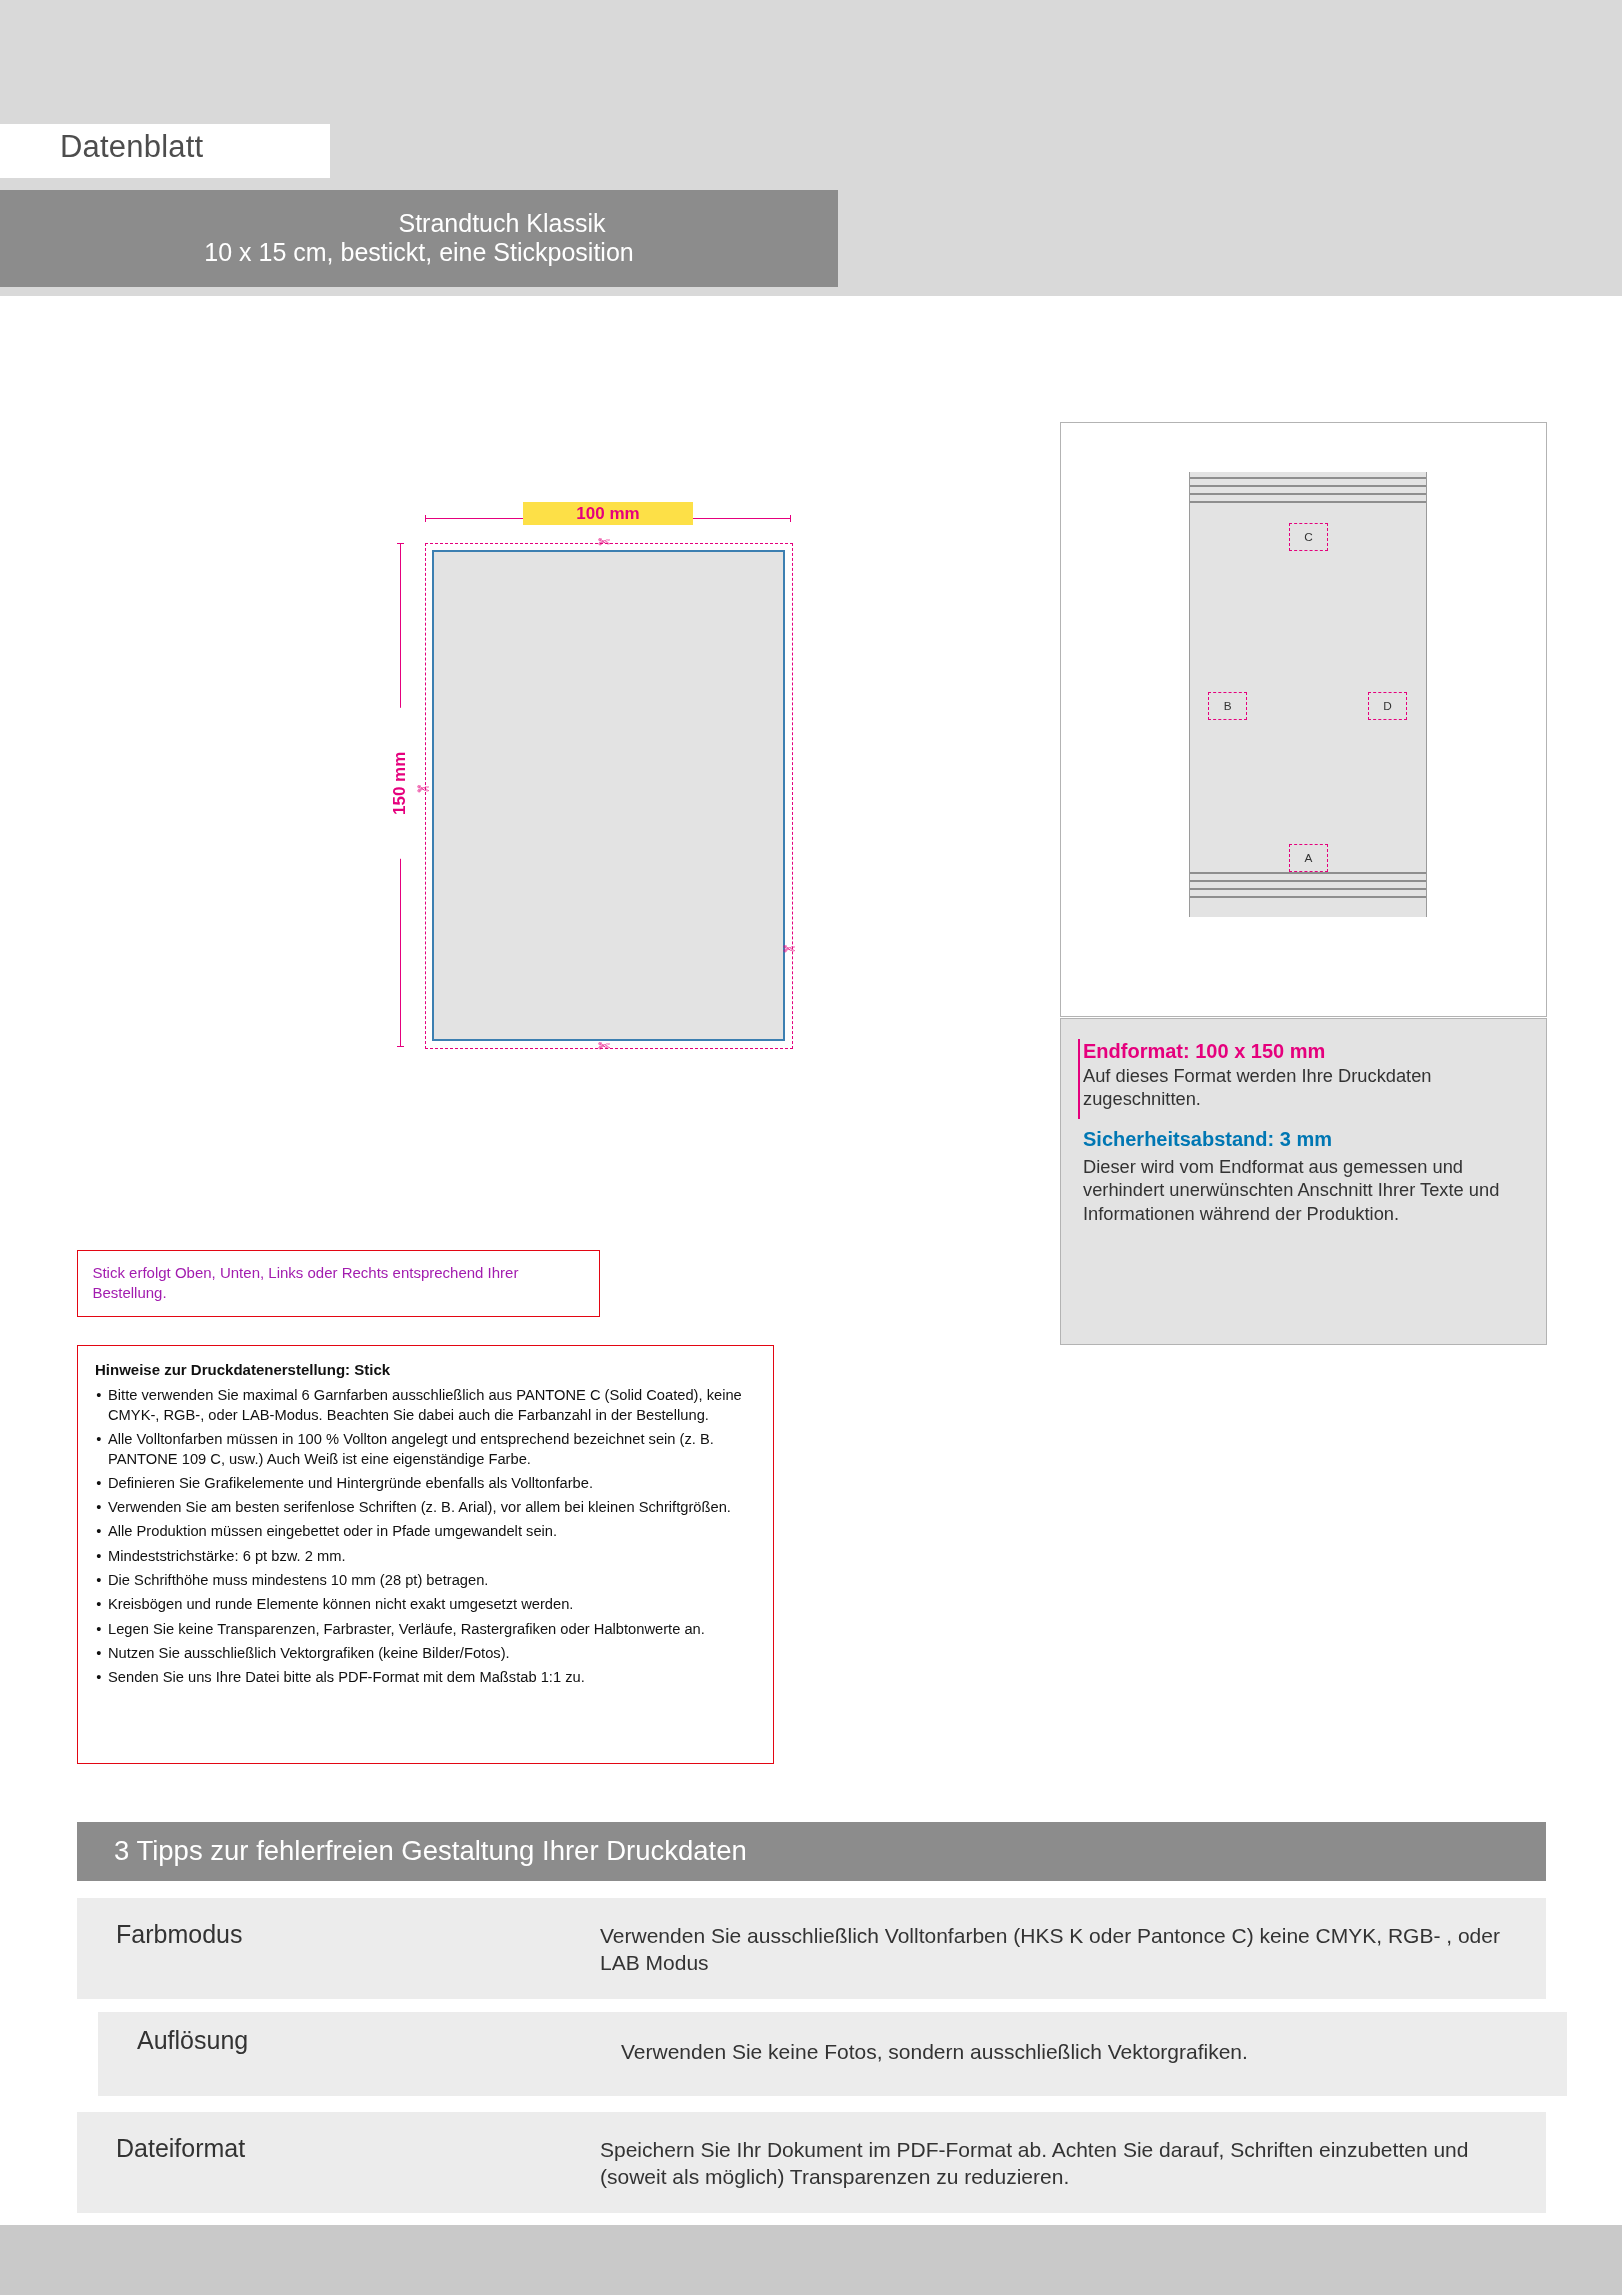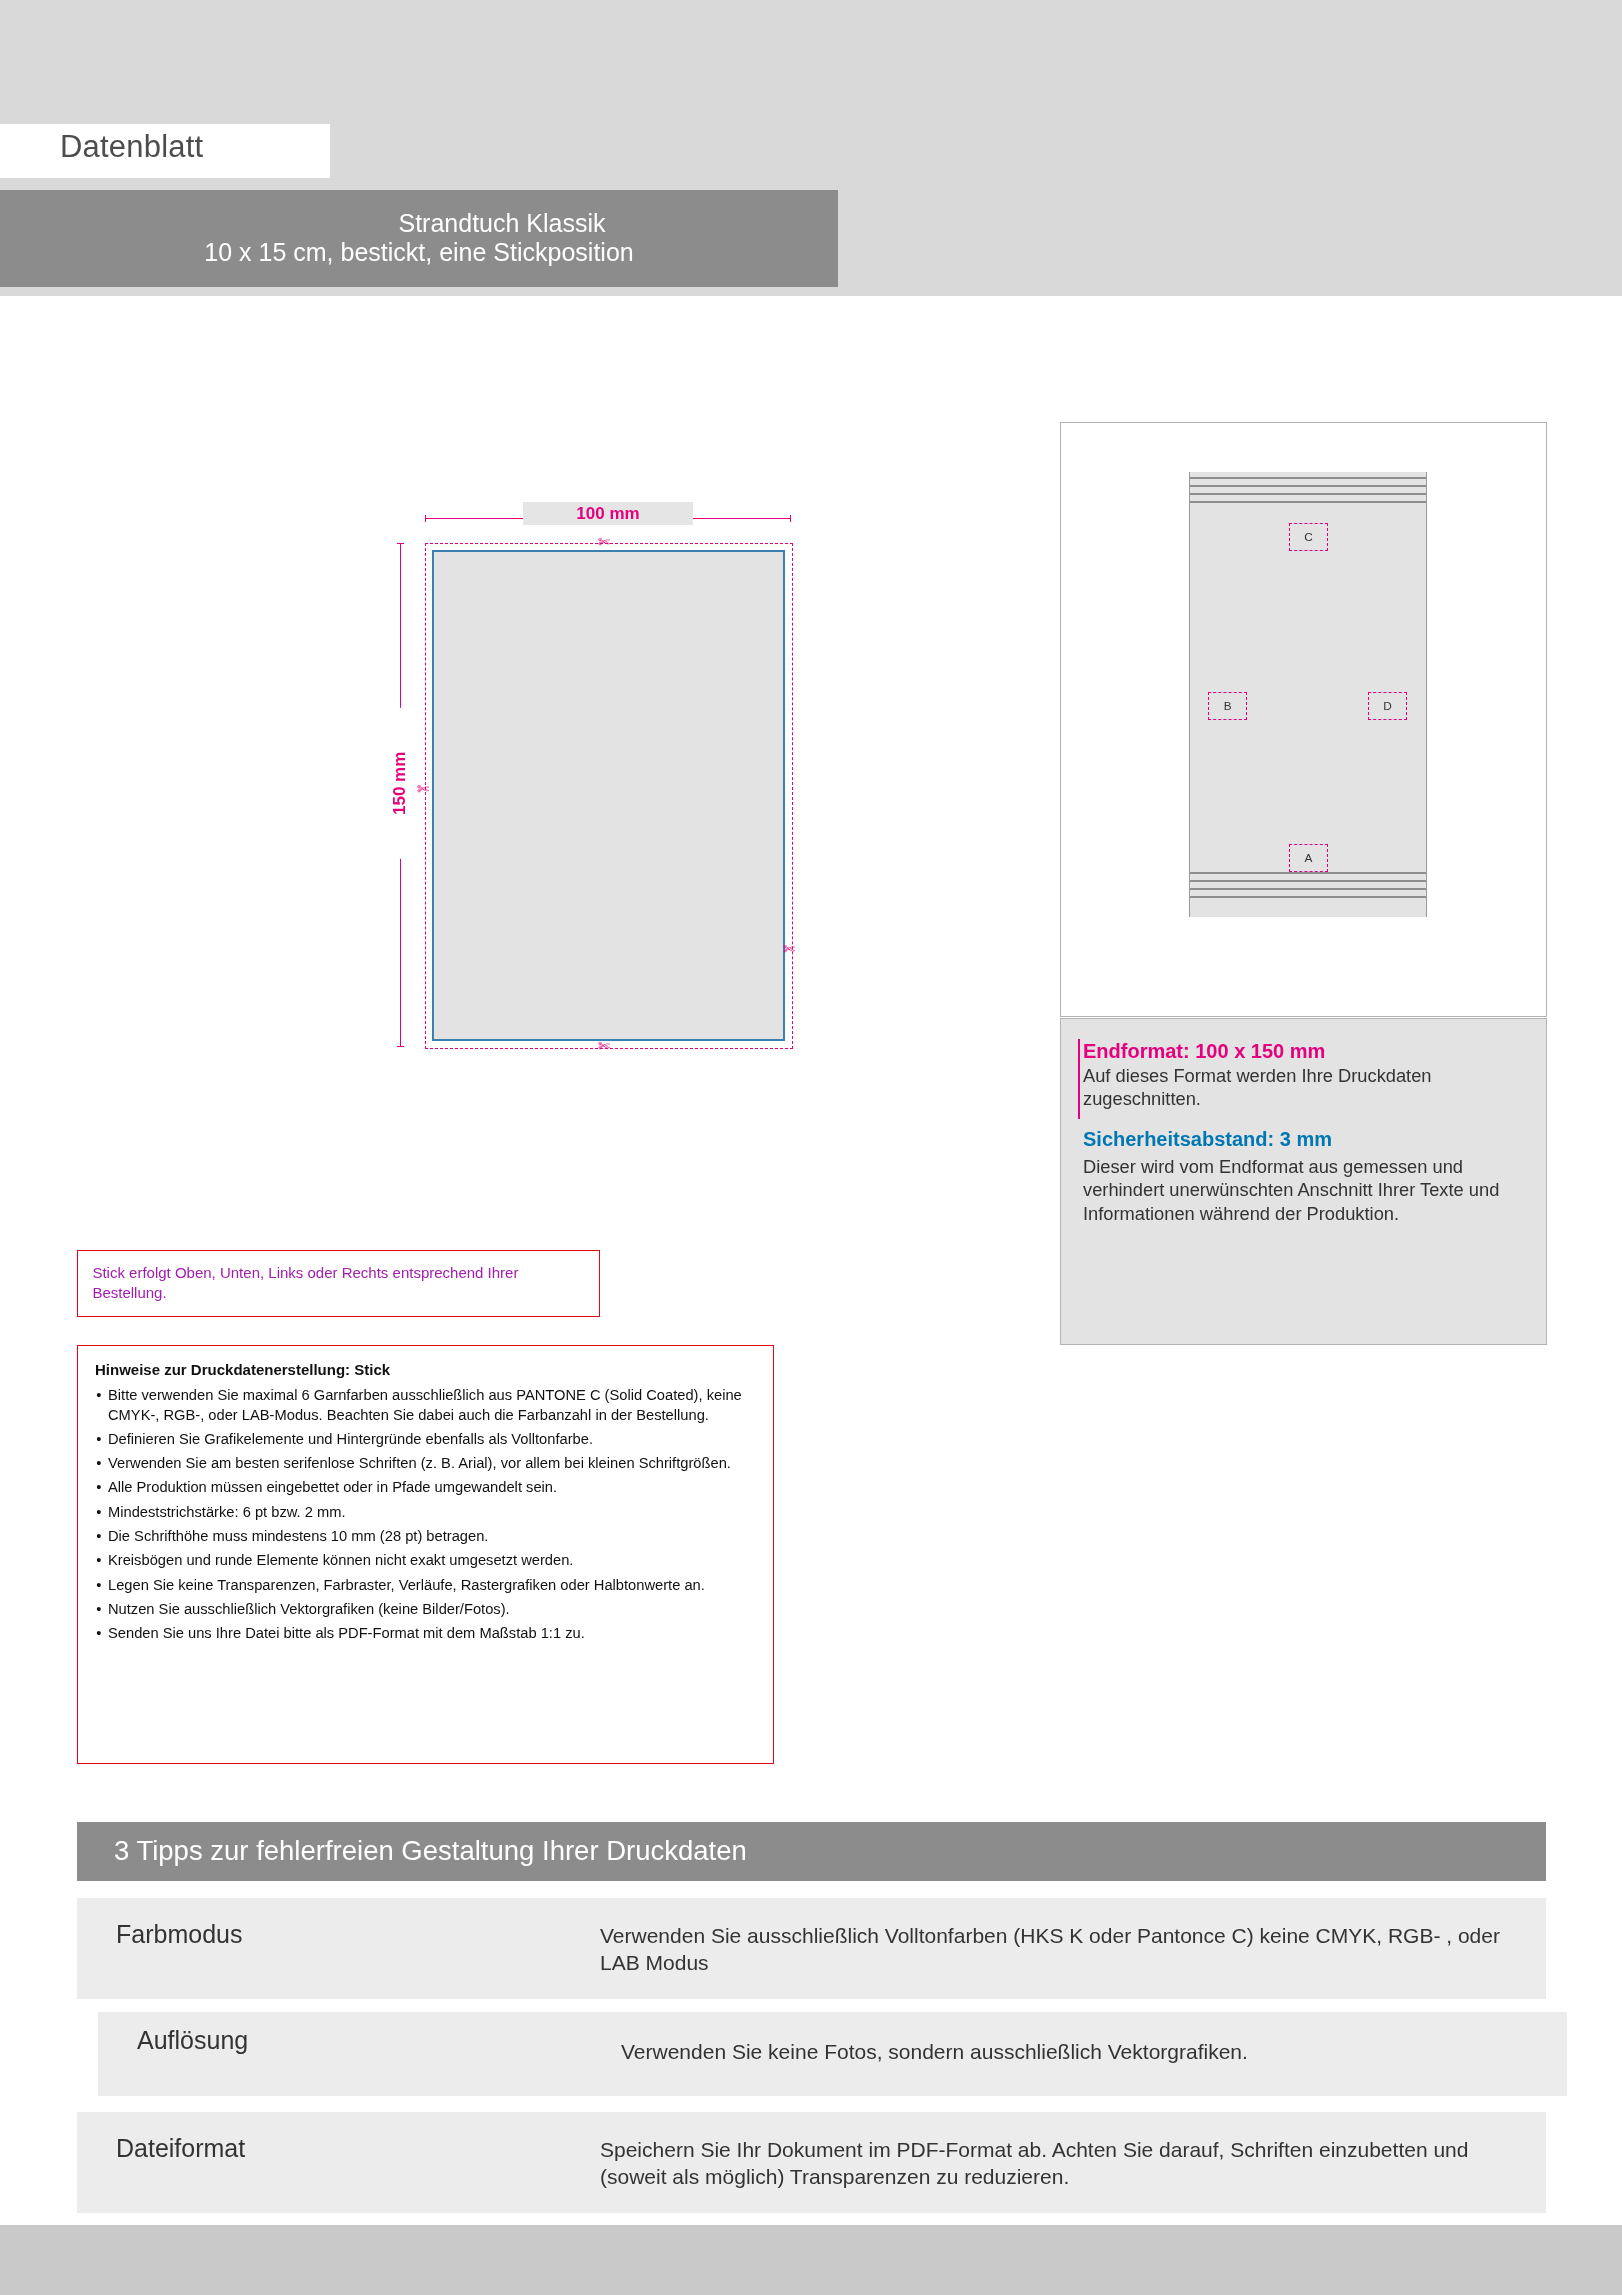--- a/index.html
+++ b/index.html
@@ -101,21 +101,21 @@
   .dim-top-line::before { left: 0; }
   .dim-top-line::after { right: 0; }
   .dim-top-label {
     position: absolute;
     left: 157px; top: 18.3px;
     width: 170px;
     text-align: center;
     font-size: 17px;
     font-weight: bold;
     color: #e5007d;
-    background: #e5e5e5;
+    background: #fde047;
     padding: 1.3px 0;
   }
   .dim-left-line {
     position: absolute;
     left: 34px; top: 59px;
     width: 0.7px;
     height: 504px;
     background: #e5007d;
   }
   .dim-left-line::before, .dim-left-line::after {
@@ -377,20 +377,21 @@
 </div>
 
 <div class="note-box note-small">
   <p>Stick erfolgt Oben, Unten, Links oder Rechts entsprechend Ihrer Bestellung.</p>
 </div>
 
 <div class="note-box note-big">
   <h4>Hinweise zur Druckdatenerstellung: Stick</h4>
   <ul>
     <li>Bitte verwenden Sie maximal 6 Garnfarben ausschließlich aus PANTONE C (Solid Coated), keine CMYK-, RGB-, oder LAB-Modus. Beachten Sie dabei auch die Farbanzahl in der Bestellung.</li>
+    <li>Alle Volltonfarben müssen in 100 % Vollton angelegt und entsprechend bezeichnet sein (z. B. PANTONE 109 C, usw.) Auch Weiß ist eine eigenständige Farbe.</li>
     <li>Definieren Sie Grafikelemente und Hintergründe ebenfalls als Volltonfarbe.</li>
     <li>Verwenden Sie am besten serifenlose Schriften (z. B. Arial), vor allem bei kleinen Schriftgrößen.</li>
     <li>Alle Produktion müssen eingebettet oder in Pfade umgewandelt sein.</li>
     <li>Mindeststrichstärke: 6 pt bzw. 2 mm.</li>
     <li>Die Schrifthöhe muss mindestens 10 mm (28 pt) betragen.</li>
     <li>Kreisbögen und runde Elemente können nicht exakt umgesetzt werden.</li>
     <li>Legen Sie keine Transparenzen, Farbraster, Verläufe, Rastergrafiken oder Halbtonwerte an.</li>
     <li>Nutzen Sie ausschließlich Vektorgrafiken (keine Bilder/Fotos).</li>
     <li>Senden Sie uns Ihre Datei bitte als PDF-Format mit dem Maßstab 1:1 zu.</li>
   </ul>

